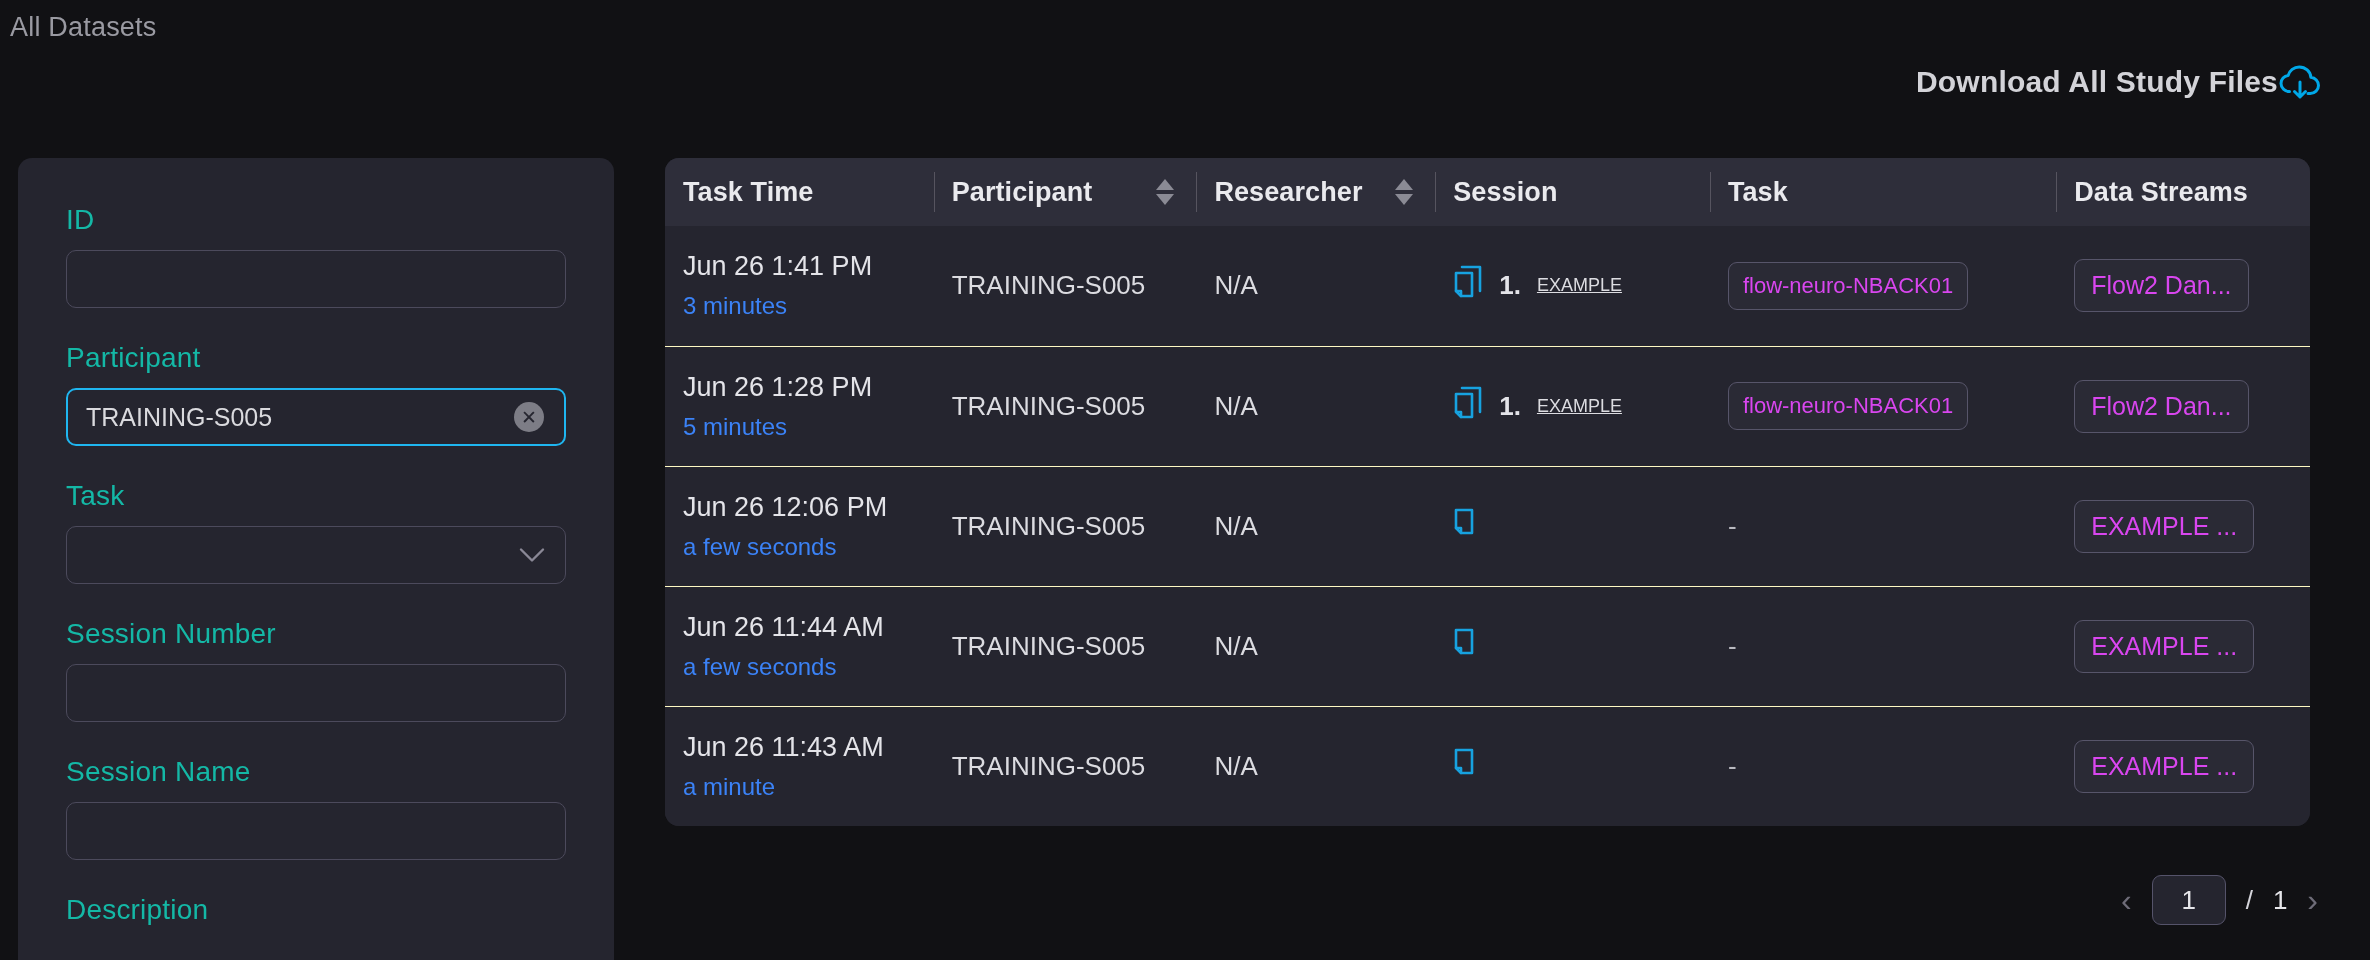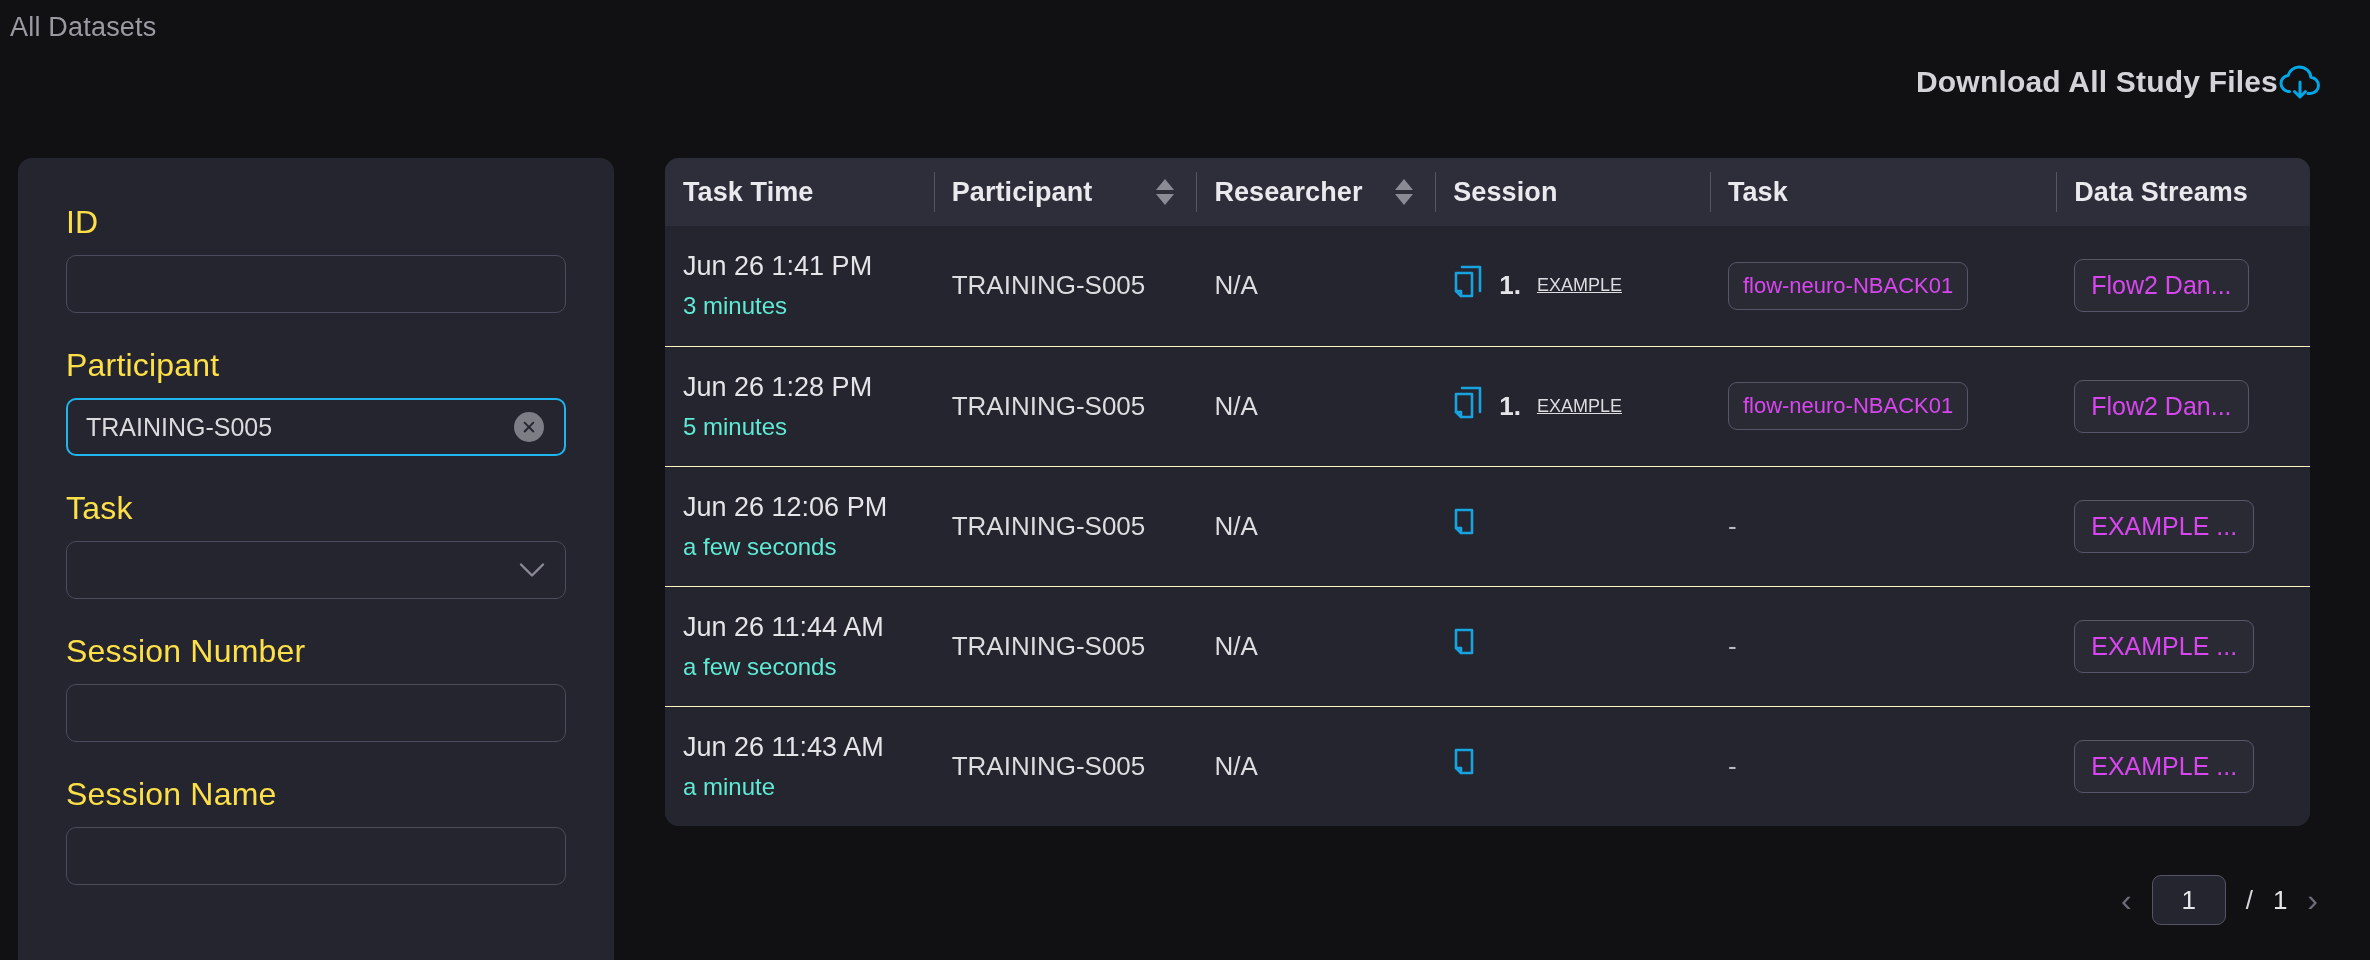--- a/index.html
+++ b/index.html
@@ -32,21 +32,21 @@
   
   .sidebar {
     position: absolute; left: 18px; top: 158px;
     width: 596px; height: 820px;
     background: #25252f;
     border-radius: 14px;
     padding: 46px 48px 0 48px;
     overflow: hidden;
   }
   .field-label {
-    font-size: 32px; color: #fde047; margin-bottom: 14px; letter-spacing: .2px;
+    font-size: 28px; color: #14b8a6; margin-bottom: 14px; letter-spacing: .2px;
   }
   .field-label.sp { margin-top: 34px; }
   .text-input {
     position: relative;
     width: 500px; height: 58px;
     background: #25252f;
     border: 1px solid #4c4a5c;
     border-radius: 10px;
     display: flex; align-items: center;
     padding: 0 18px;
@@ -111,21 +111,21 @@
   tbody tr { border-top: 1px solid #fef9c3; }
   tbody tr:first-child { border-top: none; }
   tbody td {
     height: 120px;
     background: #25252f;
     padding: 0 0 0 18px;
     font-size: 26px; color: #dcdce1;
     vertical-align: middle;
   }
   .time-main { font-size: 27px; color: #e4e4e9; margin-bottom: 10px; }
-  .time-sub { font-size: 24px; color: #5eead4; }
+  .time-sub { font-size: 24px; color: #3b82f6; }
   .session-cell { display: flex; align-items: center; gap: 16px; }
   .session-num { font-size: 26px; color: #e4e4e9; font-weight: bold; }
   .session-name { font-size: 18px; color: #dcdce1; text-decoration: underline; }
   .dash { font-size: 26px; color: #b9b9c0; }
   .pill {
     display: inline-block;
     border: 1px solid #57556a;
     border-radius: 9px;
     background: #2a2a35;
     color: #d946ef;
@@ -205,20 +205,23 @@
       </div>
     </div>
 
     <div>
       <div class="field-label sp">Session Name</div>
       <div class="text-input">
         <span></span>
       </div>
     </div>
 
+    <div>
+      <div class="field-label sp">Description</div>
+    </div>
 
   </div>
 
   <div class="table-wrap">
     <table>
       <colgroup>
         <col style="width:180px">
           <col style="width:176px">
           <col style="width:160px">
         <col style="width:184px">

